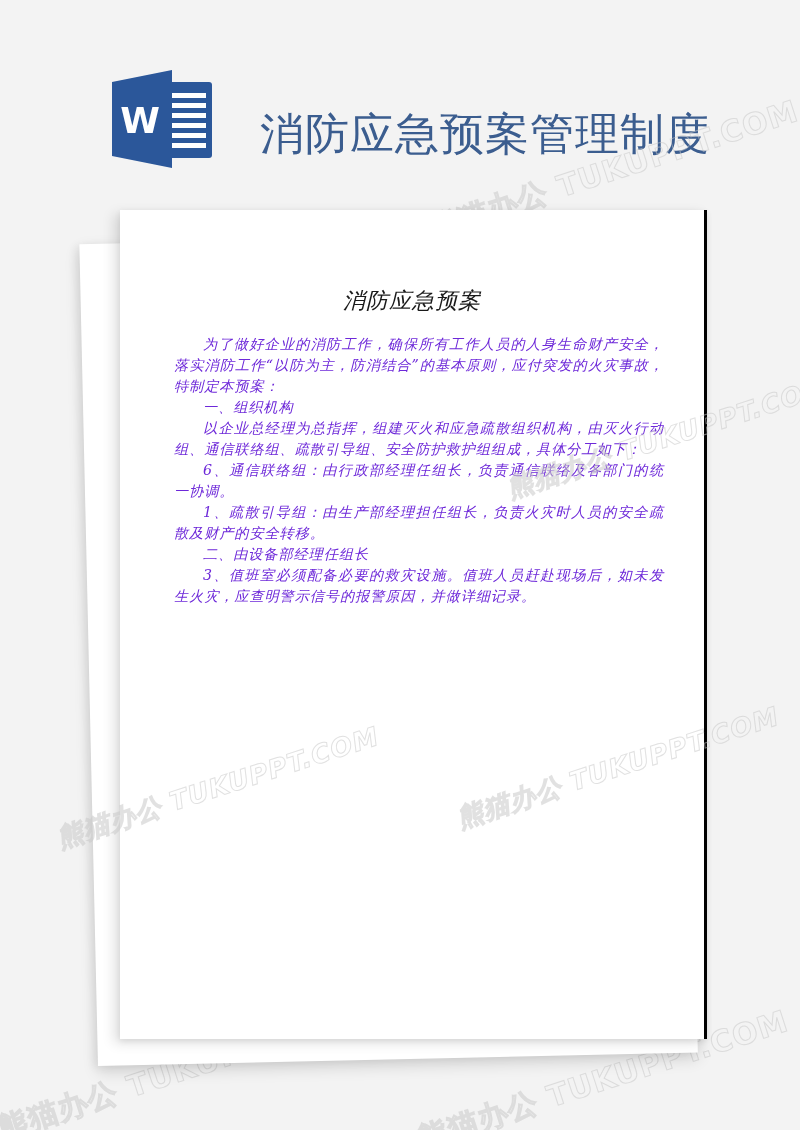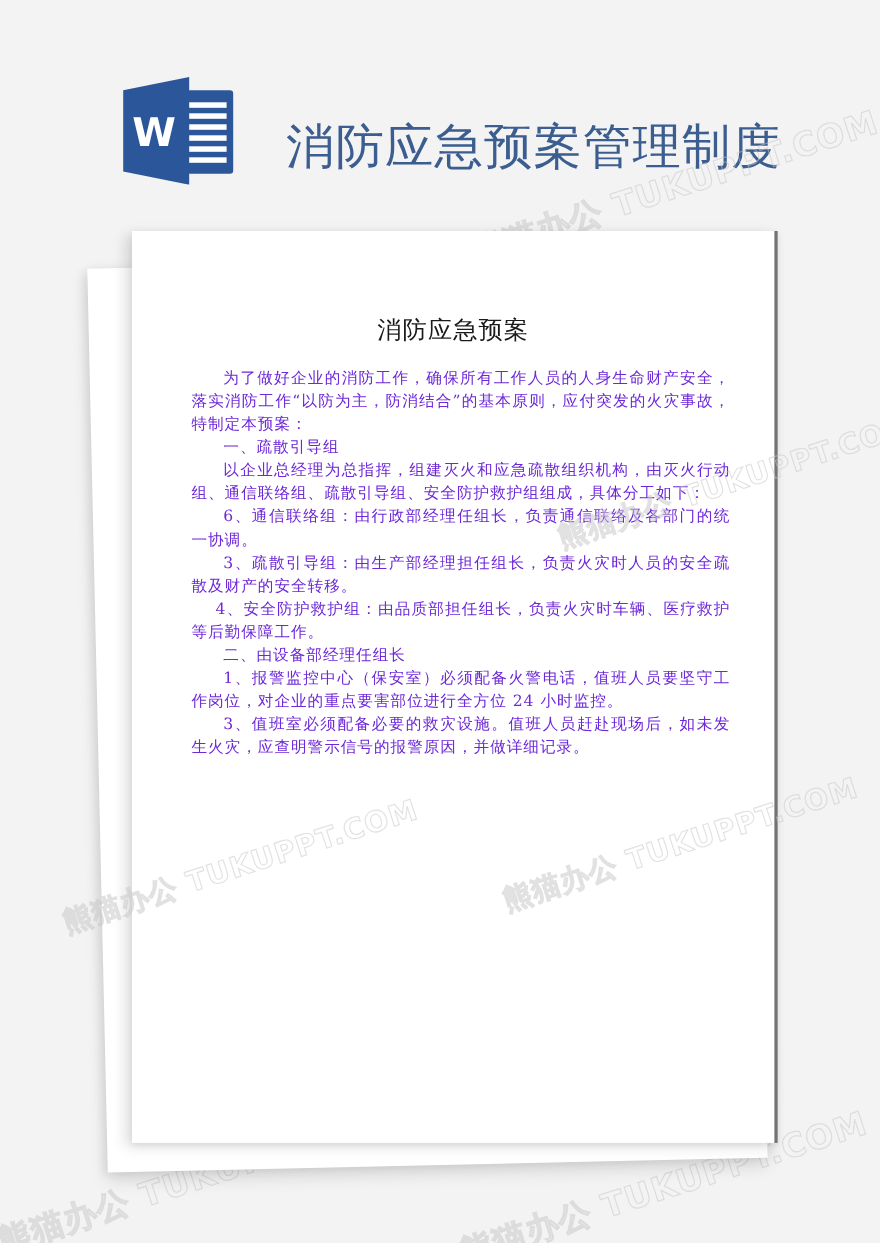--- a/index.html
+++ b/index.html
@@ -54,21 +54,22 @@
       box-shadow: 0 6px 16px rgba(0,0,0,0.14), -4px 2px 8px rgba(0,0,0,0.06);
     }
     .paper-front {
       position: absolute;
       left: 120px;
       top: 210px;
       width: 587px;
       height: 829px;
       background: #ffffff;
       box-shadow: -6px 4px 12px rgba(0,0,0,0.12), 0 2px 6px rgba(0,0,0,0.08);
-      border-right: 3px solid #737373;
+      border-right: 3px solid #000000;
+      font-style: italic;
     }
 
     .doc-title {
       position: absolute;
       left: 0;
       top: 76px;
       width: 100%;
       text-align: center;
       font-size: 22px;
       color: #1a1a1a;
@@ -133,26 +134,24 @@
 <div class="wm" style="left:-10px; top:1050px;">熊猫办公 TUKUPPT.COM</div>
 <div class="wm" style="left:410px; top:1060px;">熊猫办公 TUKUPPT.COM</div>
 
 <div class="paper-back"></div>
 
 <div class="paper-front">
   <div class="doc-title">消防应急预案</div>
 
   <div class="doc-body">
     <p class="indent">为了做好企业的消防工作，确保所有工作人员的人身生命财产安全，落实消防工作“以防为主，防消结合”的基本原则，应付突发的火灾事故，特制定本预案：</p>
-    <p class="heading">一、疏散引导组</p>
+    <p class="heading">一、组织机构</p>
     <p class="indent">以企业总经理为总指挥，组建灭火和应急疏散组织机构，由灭火行动组、通信联络组、疏散引导组、安全防护救护组组成，具体分工如下：</p>
     <p class="indent">6、通信联络组：由行政部经理任组长，负责通信联络及各部门的统一协调。</p>
-    <p class="indent">3、疏散引导组：由生产部经理担任组长，负责火灾时人员的安全疏散及财产的安全转移。</p>
-    <p class="indent-sm">4、安全防护救护组：由品质部担任组长，负责火灾时车辆、医疗救护等后勤保障工作。</p>
+    <p class="indent">1、疏散引导组：由生产部经理担任组长，负责火灾时人员的安全疏散及财产的安全转移。</p>
     <p class="heading">二、由设备部经理任组长</p>
-    <p class="indent">1、报警监控中心（保安室）必须配备火警电话，值班人员要坚守工作岗位，对企业的重点要害部位进行全方位 24 小时监控。</p>
     <p class="indent">3、值班室必须配备必要的救灾设施。值班人员赶赴现场后，如未发生火灾，应查明警示信号的报警原因，并做详细记录。</p>
   </div>
 
   <div class="wm" style="left:380px; top:210px; font-size:26px;">熊猫办公 TUKUPPT.COM</div>
   <div class="wm" style="left:-70px; top:560px; font-size:26px;">熊猫办公 TUKUPPT.COM</div>
   <div class="wm" style="left:330px; top:540px; font-size:26px;">熊猫办公 TUKUPPT.COM</div>
 </div>
 
 </body></html>

